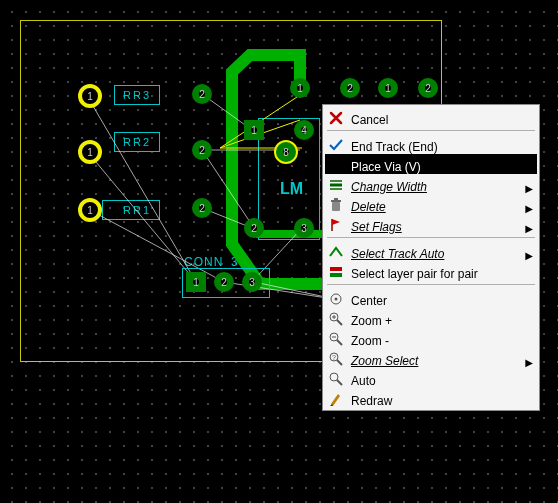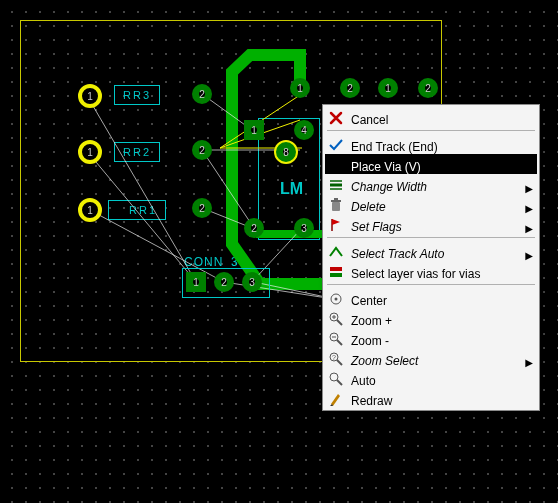--- a/index.html
+++ b/index.html
@@ -120,40 +120,40 @@
   }
   .ctx-item .label { flex: 1; }
   .ctx-item .arrow {
     font-size: 10px;
     color: #000;
   }
   .ctx-item.selected {
     background: #000000;
     color: #fff;
   }
-  .ctx-item.italic .label { font-style: italic; }
+  .ctx-item.italic .label { font-style: italic; text-decoration: underline; }
   .ctx-sep {
     height: 1px;
     background: #b0b0b0;
     margin: 3px 2px;
   }
   svg.icon-svg { width:16px; height:16px; }
 </style>
 </head>
 <body>
 
 <div class="grid"></div>
 
 <div class="board-outline"></div>
 
 <div class="sil-box" style="left:258px; top:118px; width:60px; height:120px;"></div>
 
 <div class="ref-box" style="left:114px; top:85px;">RR3</div>
-<div class="ref-box" style="left:114px; top:142px;">RR2</div>
-<div class="ref-box" style="left:108px; top:200px;padding-left:20px;">RR1</div>
+<div class="ref-box" style="left:114px; top:132px;">RR2</div>
+<div class="ref-box" style="left:102px; top:200px;padding-left:20px;">RR1</div>
 <div class="conn-label" style="left:184px; top:255px;">CONN_3</div>
 <div class="lm-label" style="left:280px; top:180px;">LM</div>
 
 <svg width="558" height="503" style="position:absolute; left:0; top:0;">
 
   <path class="track" d="M300 88 L300 55 L250 55 L232 72 L232 244 L260 284 L400 284"></path>
   <path class="track-thin" d="M252 228 L258 234 L400 234"></path>
 
   <path d="M220 148 L300 95 M220 148 L302 148 M220 148 L300 120" stroke="#f0f000" stroke-width="1" fill="none"></path>
 
@@ -318,21 +318,21 @@
   </div>
 
 
   <div class="ctx-item">
     <span class="icon">
       <svg class="icon-svg" viewBox="0 0 16 16">
           <rect x="2" y="3" width="12" height="4" fill="#c00000"></rect>
           <rect x="2" y="9" width="12" height="4" fill="#008000"></rect>
         </svg>
     </span>
-    <span class="label">Select layer vias for vias</span>
+    <span class="label">Select layer pair for pair</span>
   </div>
 
   <div class="ctx-sep"></div>
 
   <div class="ctx-item">
     <span class="icon">
       <svg class="icon-svg" viewBox="0 0 16 16">
           <circle cx="8" cy="8" r="5" stroke="#555" fill="none"></circle>
           <circle cx="8" cy="8" r="1.5" fill="#555"></circle>
         </svg>

